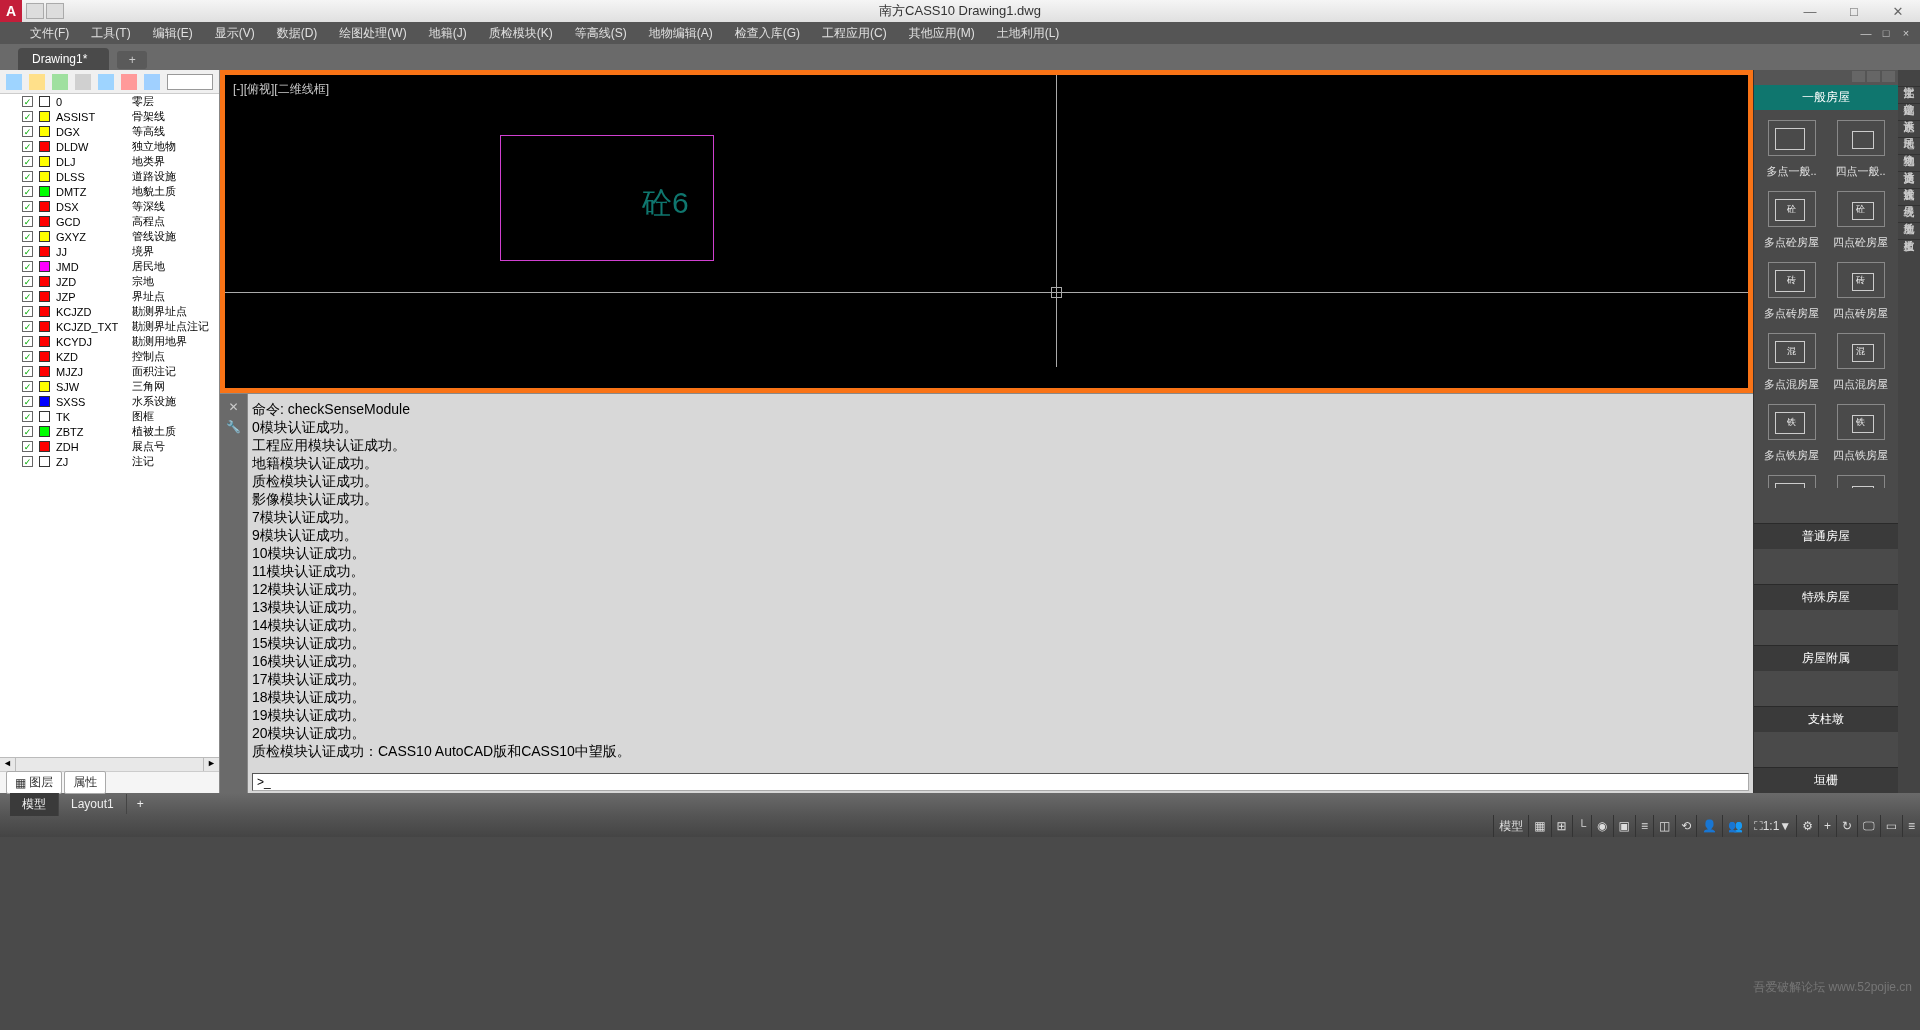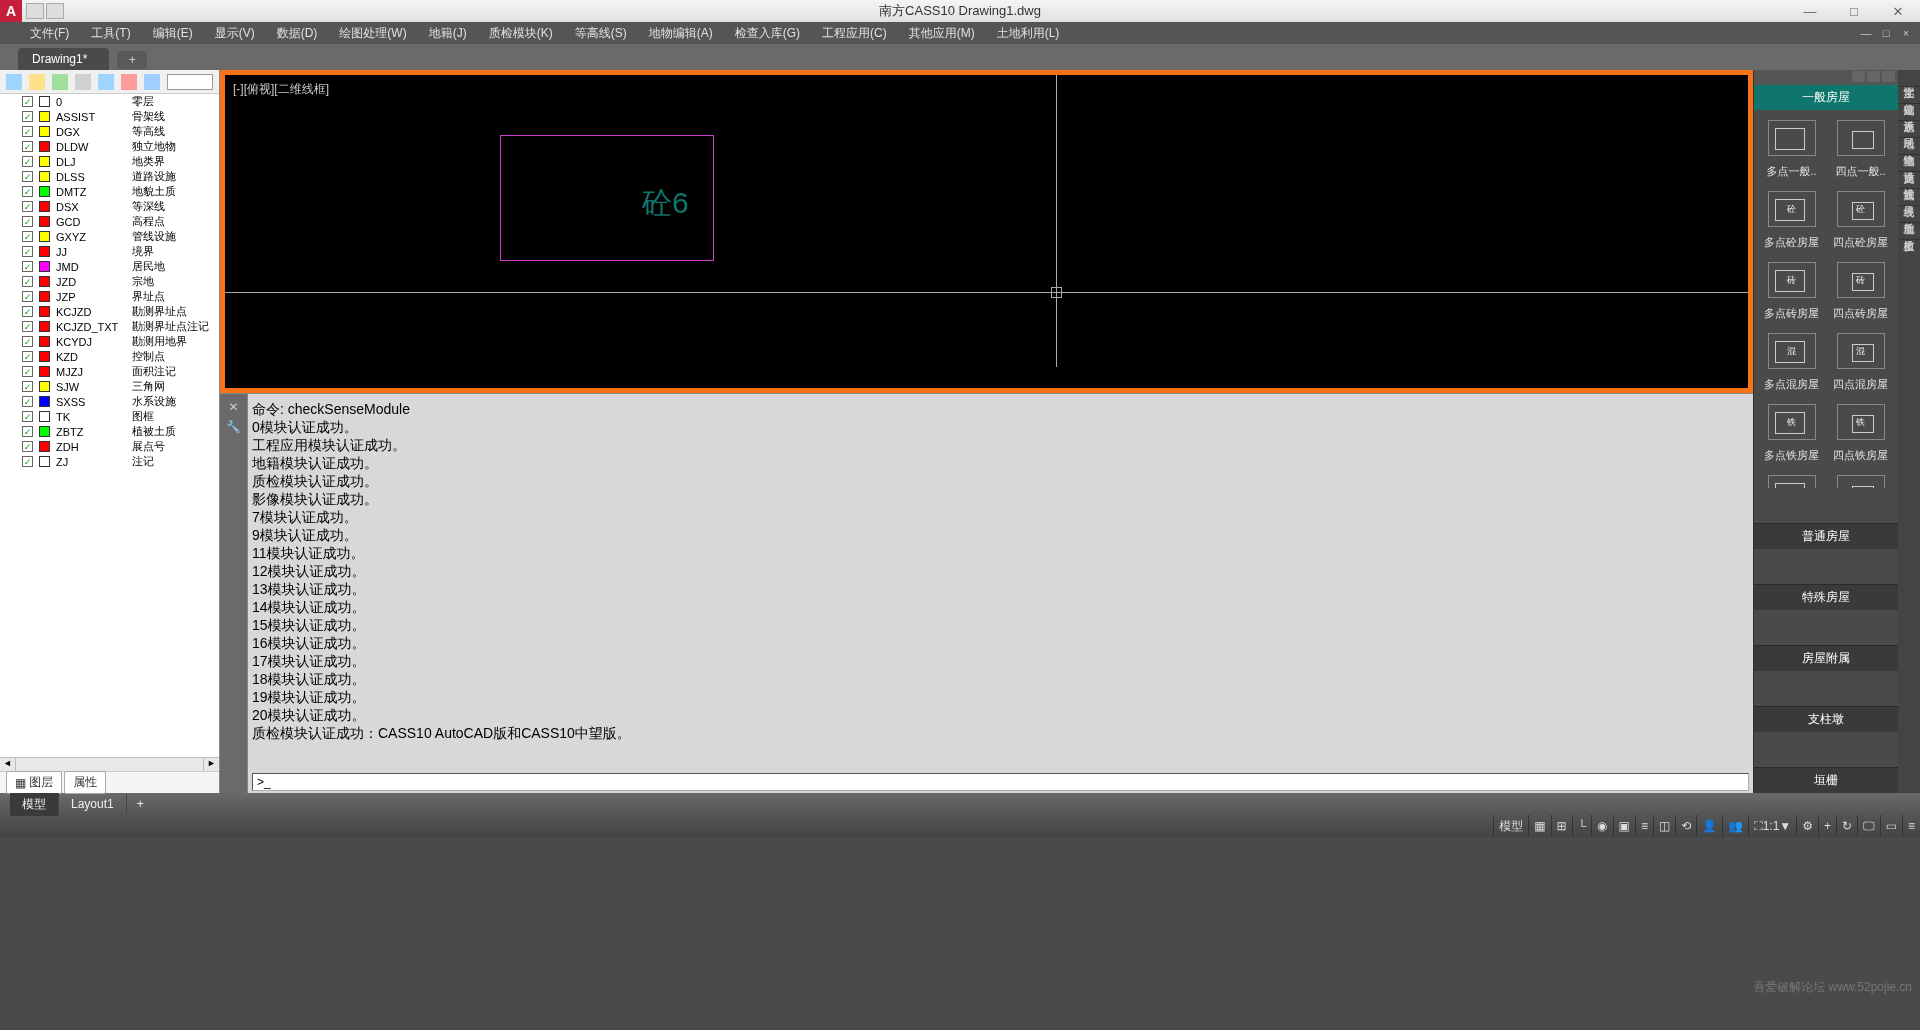--- a/index.html
+++ b/index.html
@@ -305,20 +305,21 @@
       </div>
       <div class="cmd-body" id="cmd-body">
         <div>命令: checkSenseModule</div>
           <div>0模块认证成功。</div>
           <div>工程应用模块认证成功。</div>
           <div>地籍模块认证成功。</div>
           <div>质检模块认证成功。</div>
           <div>影像模块认证成功。</div>
           <div>7模块认证成功。</div>
           <div>9模块认证成功。</div>
+          <div>10模块认证成功。</div>
           <div>11模块认证成功。</div>
           <div>12模块认证成功。</div>
           <div>13模块认证成功。</div>
           <div>14模块认证成功。</div>
           <div>15模块认证成功。</div>
           <div>16模块认证成功。</div>
           <div>17模块认证成功。</div>
           <div>18模块认证成功。</div>
           <div>19模块认证成功。</div>
           <div>20模块认证成功。</div>

